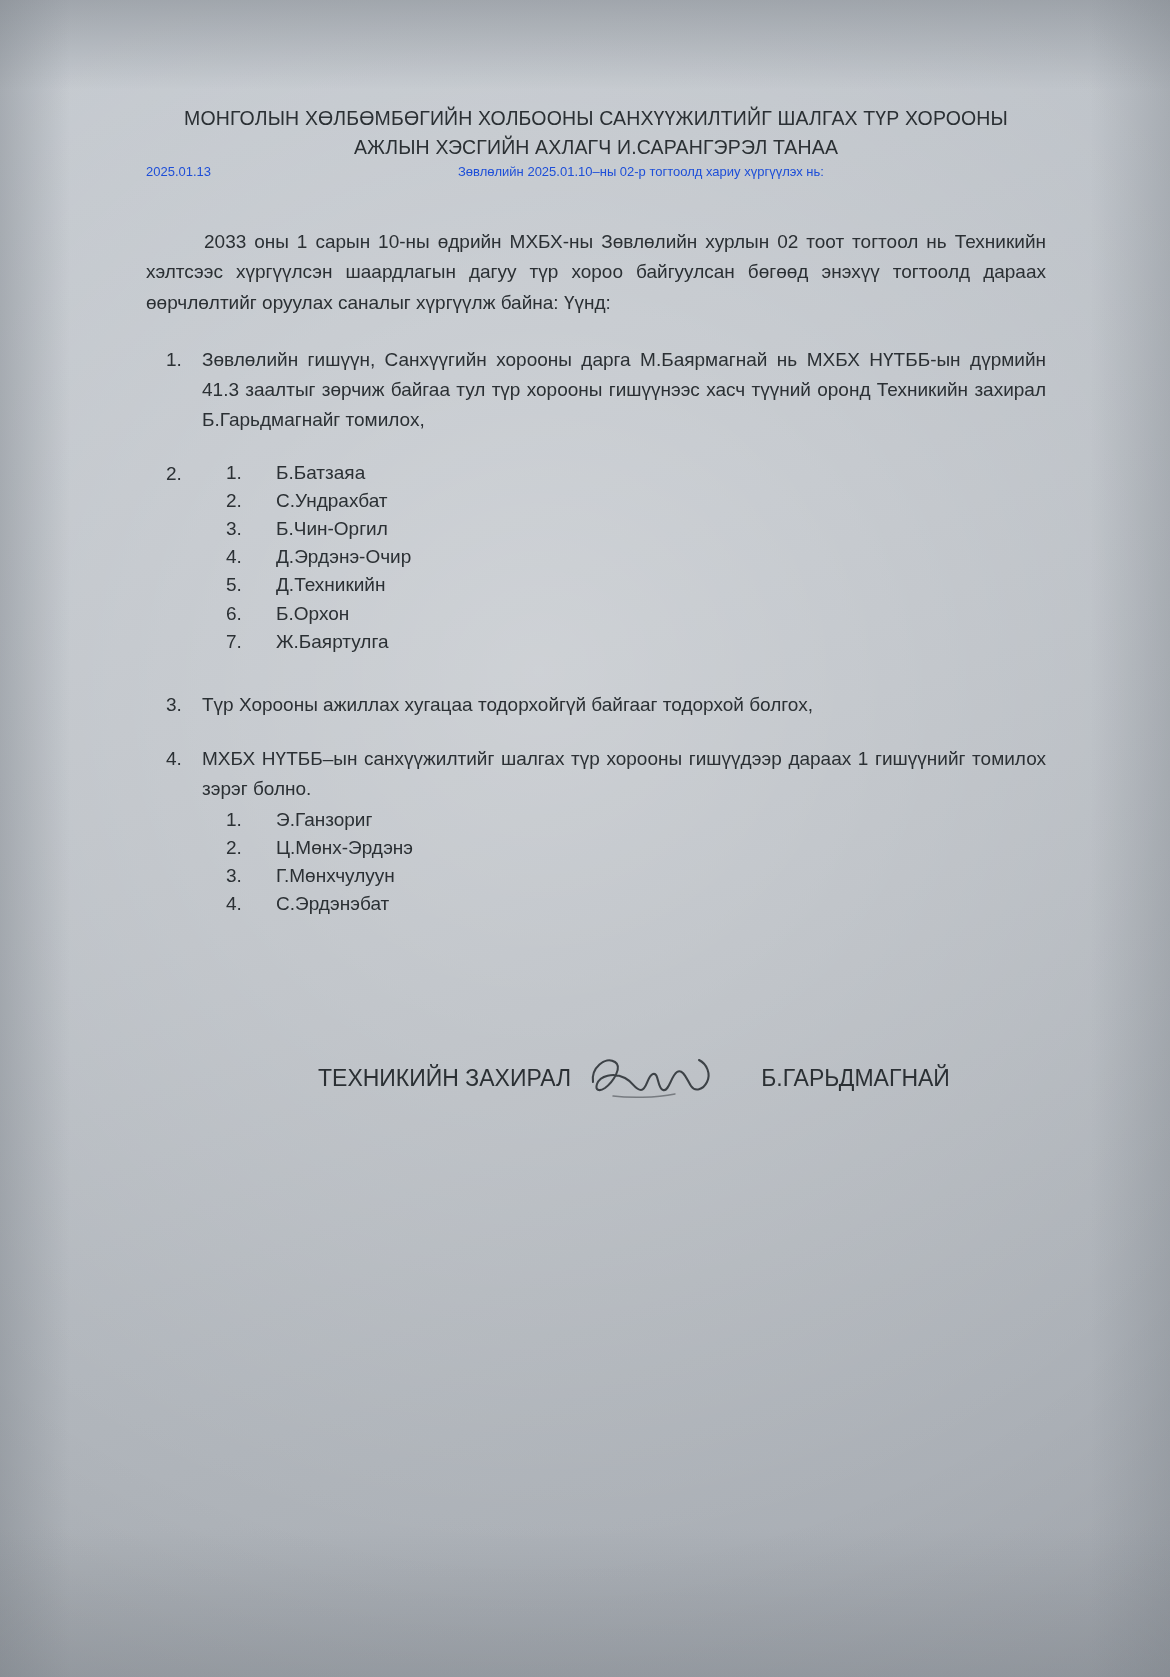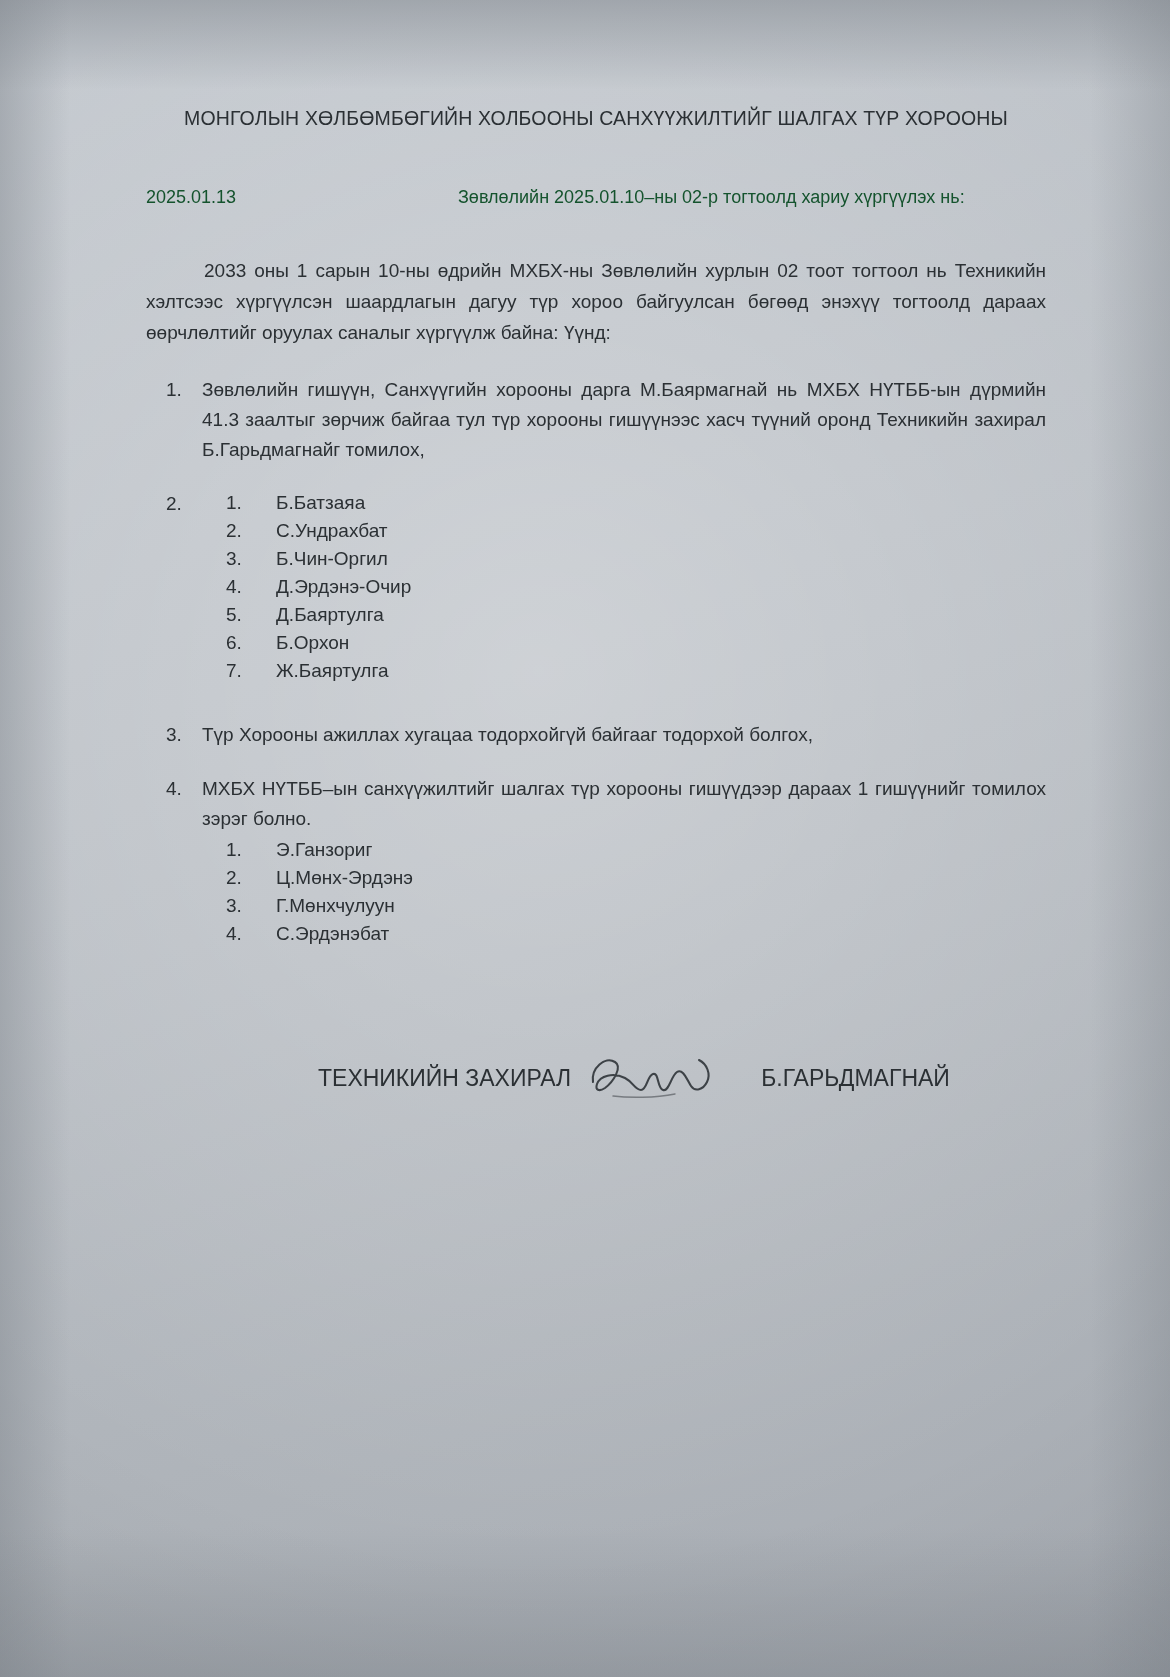--- a/index.html
+++ b/index.html
@@ -67,25 +67,24 @@
     text-align: center;
     font-size: 19.5px;
     letter-spacing: 0.15px;
     line-height: 1.50;
     color: #2b3034;
     font-weight: 400;
   }
   .doc-title div { white-space: nowrap; }
 
   .meta-row {
-    margin-top: 52px;
     display: flex;
-    font-size: 18px;
+    font-size: 13px;
     line-height: 1.4;
-    color: #14532d;
+    color: #1d4ed8;
   }
   .meta-date { width: 312px; flex: none; }
   .meta-ref { flex: 1; }
 
   .intro {
     margin-top: 46px;
     font-size: 19px;
     line-height: 1.62;
     text-align: justify;
     text-indent: 58px;
@@ -168,20 +167,21 @@
 <div class="edge-shadow-left"></div>
 <div class="edge-shadow-right"></div>
 <div class="edge-shadow-bottom"></div>
 
 <div class="doc">
 
   <div class="content">
 
     <div class="doc-title">
       <div>МОНГОЛЫН ХӨЛБӨМБӨГИЙН ХОЛБООНЫ САНХҮҮЖИЛТИЙГ ШАЛГАХ ТҮР ХОРООНЫ</div>
+      <div>АЖЛЫН ХЭСГИЙН АХЛАГЧ И.САРАНГЭРЭЛ ТАНАА</div>
     </div>
 
     <div class="meta-row">
       <div class="meta-date">2025.01.13</div>
       <div class="meta-ref">Зөвлөлийн 2025.01.10–ны 02-р тогтоолд хариу хүргүүлэх нь:</div>
     </div>
 
     <div class="intro">2033 оны 1 сарын 10-ны өдрийн МХБХ-ны Зөвлөлийн хурлын 02 тоот тогтоол нь Техникийн хэлтсээс хүргүүлсэн шаардлагын дагуу түр хороо байгуулсан бөгөөд энэхүү тогтоолд дараах өөрчлөлтийг оруулах саналыг хүргүүлж байна: Үүнд:</div>
 
     <ol class="items">
@@ -205,21 +205,21 @@
           <li>
             <span class="submarker">3.</span>
             <span>Б.Чин-Оргил</span>
           </li>
           <li>
             <span class="submarker">4.</span>
             <span>Д.Эрдэнэ-Очир</span>
           </li>
           <li>
             <span class="submarker">5.</span>
-            <span>Д.Баяртулга</span>
+            <span>Д.Техникийн</span>
           </li>
           <li>
             <span class="submarker">6.</span>
             <span>Б.Орхон</span>
           </li>
           <li>
             <span class="submarker">7.</span>
             <span>Ж.Баяртулга</span>
           </li>
         </ol>

